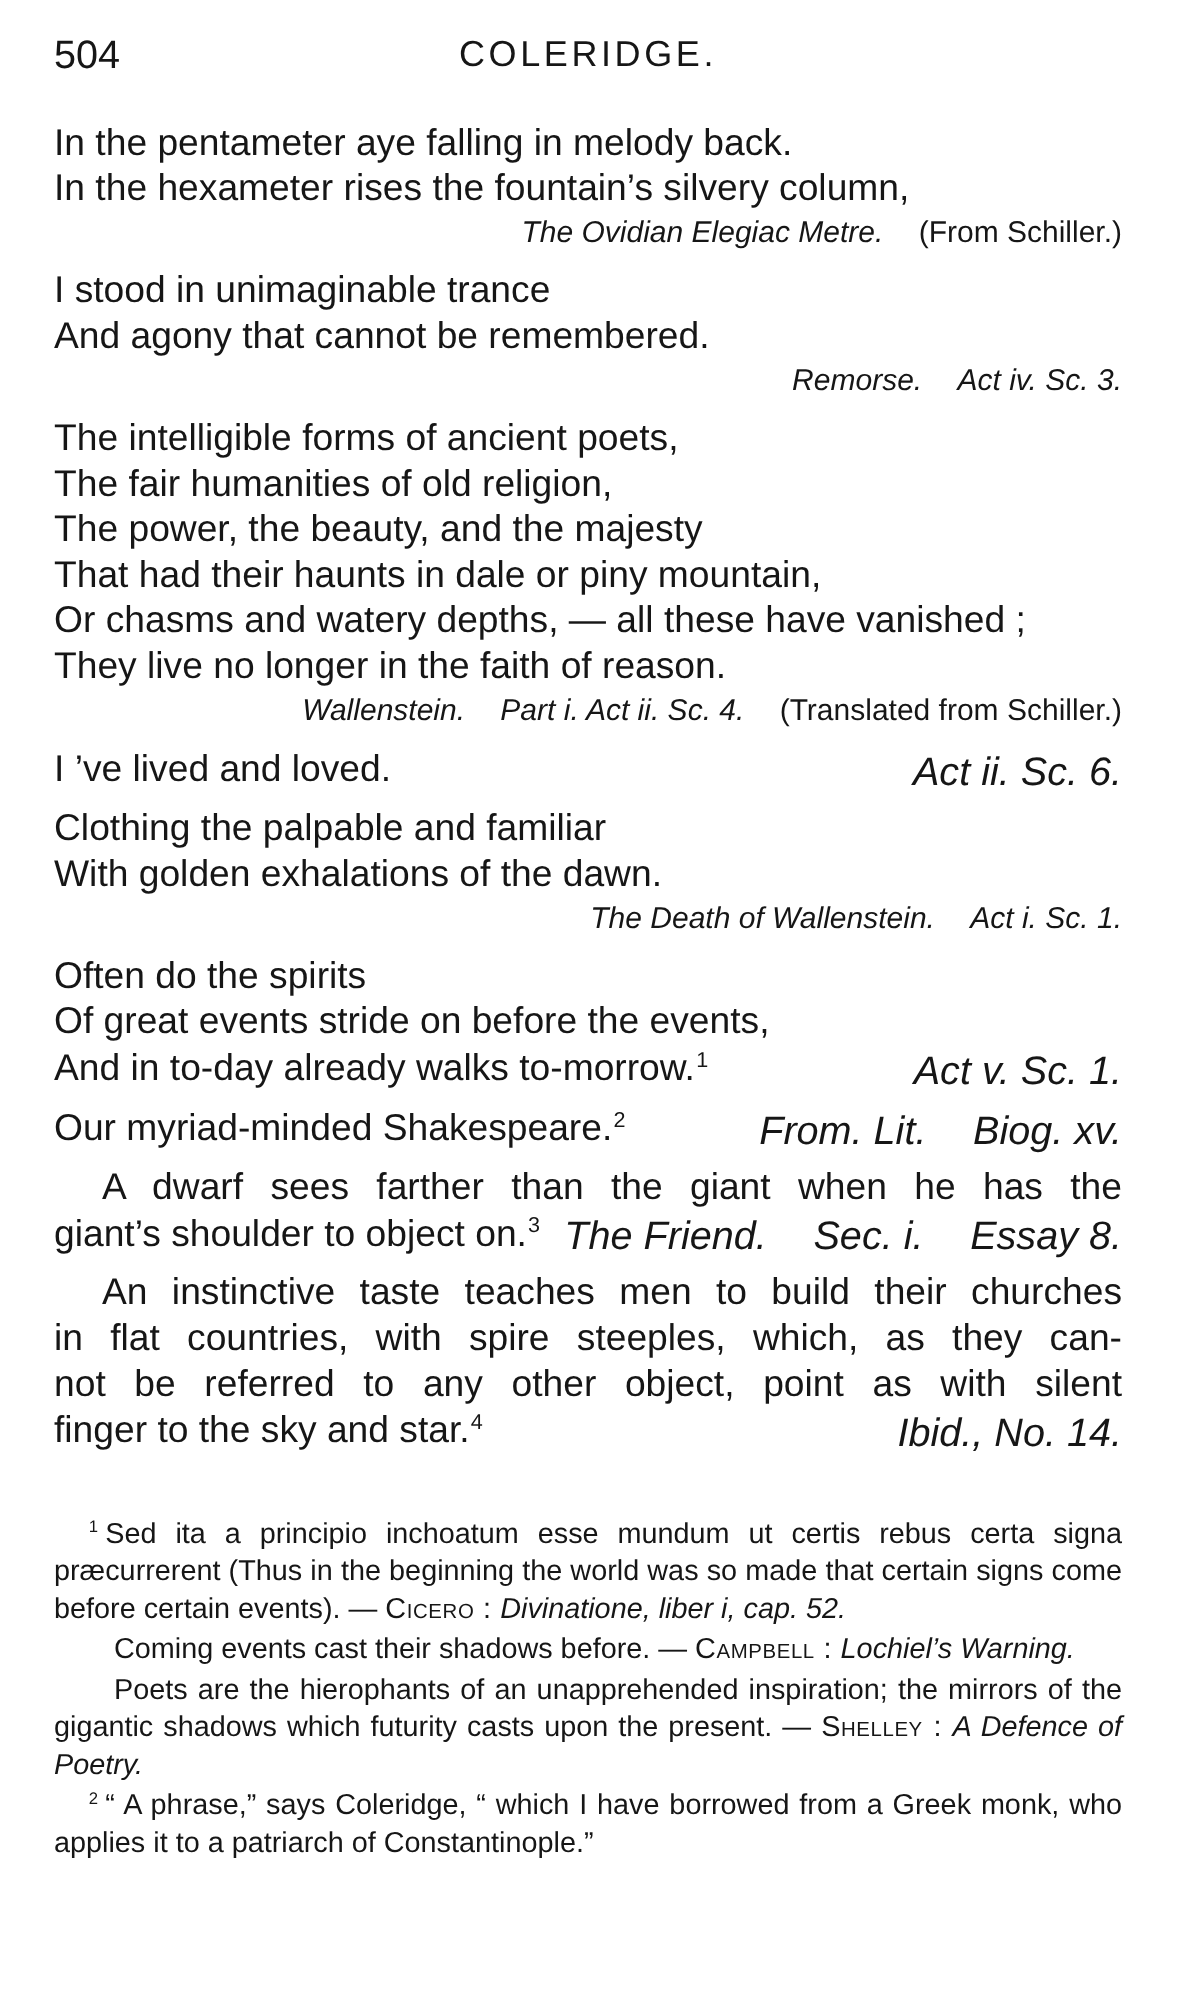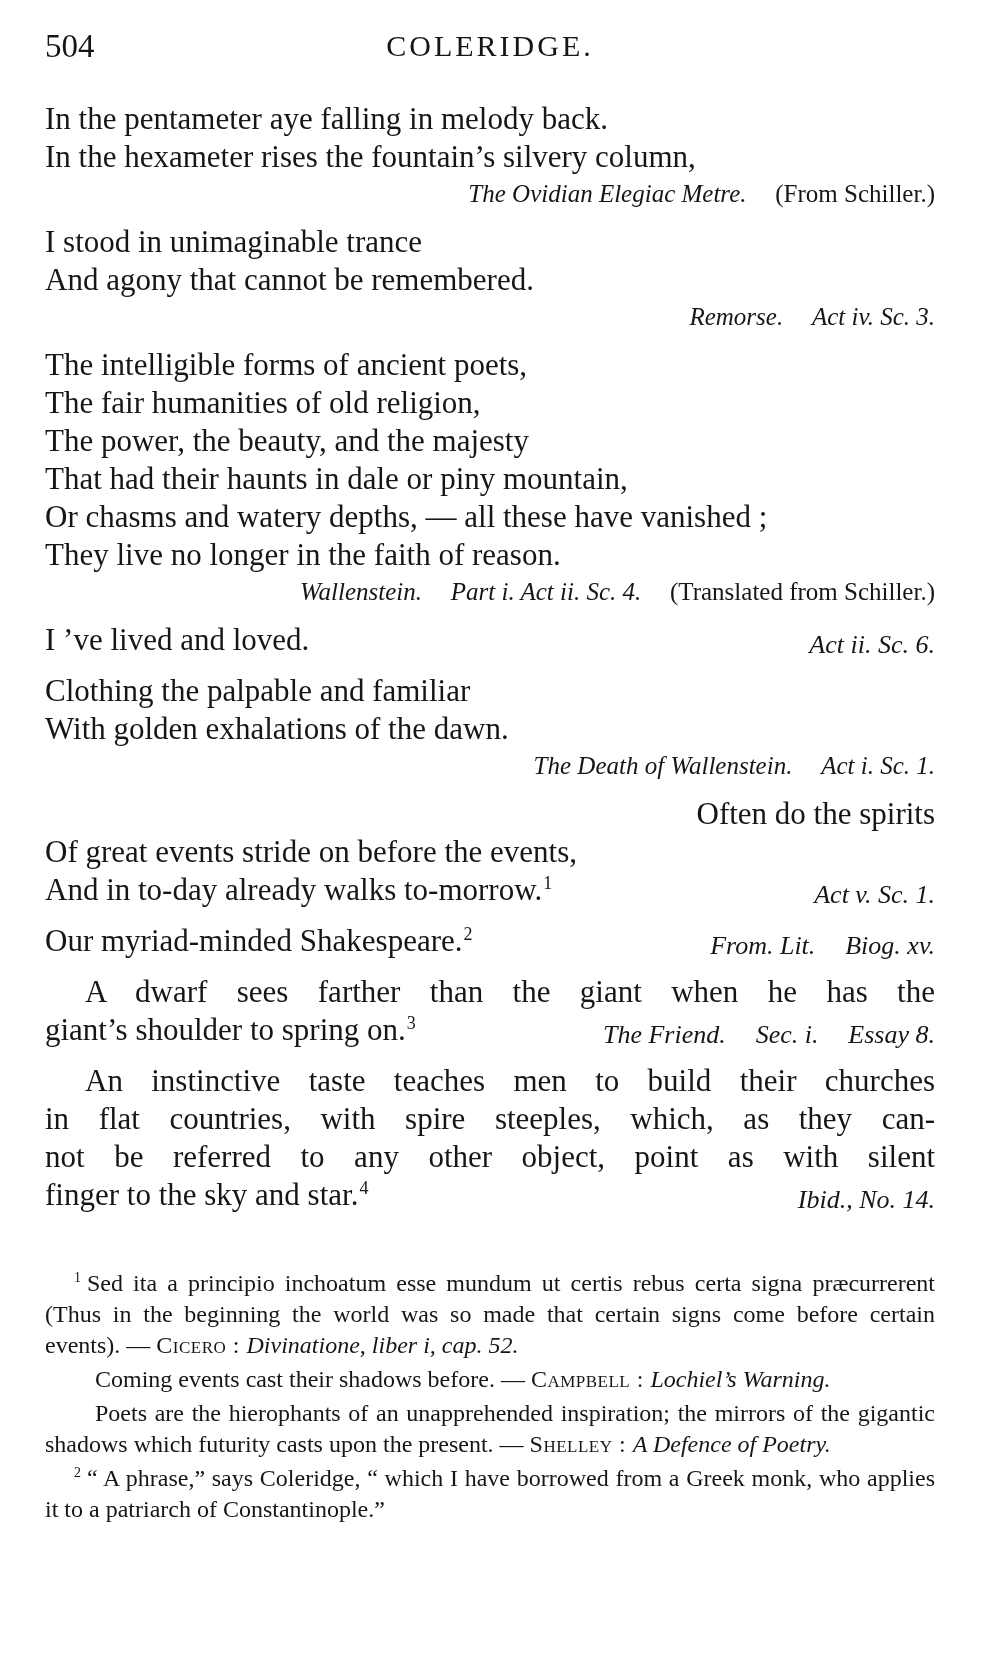--- a/index.html
+++ b/index.html
@@ -1,54 +1,54 @@
 <!DOCTYPE html>
 <html><head>
 <meta charset="utf-8">
 <style>
   html,body { margin:0; padding:0; background:#ffffff; }
   .page {
     position:relative;
     width:1000px; height:1677px;
     background:#ffffff;
     color:#161616;
-    font-family:Liberation Serif, serif;
+    font-family:Liberation Sans, sans-serif;
     overflow:hidden;
   }
   .content {
     position:absolute;
     left:45px; top:26px;
     width:890px;
   }
   
   .page-head { position:relative; height:40px; margin-bottom:34px; }
   .page-num  { position:absolute; left:0; top:0; font-size:33px; line-height:40px; }
   .running-head {
     display:block; text-align:center;
     font-size:30px; line-height:40px; letter-spacing:3px;
   }
   
   .quote { margin:0 0 11px 0; }
   .qline { font-size:31px; line-height:38px; white-space:nowrap; }
-  .center { text-align:right; }
+  .center { text-align:left; }
   .just { text-align:justify; text-align-last:justify; white-space:normal; }
   .indent { padding-left:40px; }
   .cite {
     text-align:right;
     font-size:25px; line-height:36px;
   }
   .cite span + span { margin-left:0.9em; }
   .it { font-style:italic; }
   .roman { font-style:normal; }
   .flexline {
     display:flex; justify-content:space-between; align-items:baseline;
     font-size:31px; line-height:38px;
   }
   .cite-inline {
-    font-size:26px; white-space:nowrap;
+    font-size:33px; white-space:nowrap;
     transform:translateY(3px);
   }
   .cite-inline span + span { margin-left:0.9em; }
   sup.fnmark {
     font-size:58%; vertical-align:super; line-height:0; margin-left:1px;
   }
   
   .footnotes {
     margin-top:52px;
     font-size:24px; line-height:31px;
@@ -137,21 +137,21 @@
         <span class="cite-inline">
           <span class="it">From. Lit.</span>
           <span class="it">Biog. xv.</span>
         </span>
       </div>
     </section>
 
     <section class="quote">
       <div class="qline just indent">A dwarf sees farther than the giant when he has the</div>
       <div class="flexline">
-        <span><span>giant’s shoulder to spring on.</span><sup class="fnmark">3</sup></span>
+        <span><span>giant’s shoulder to object on.</span><sup class="fnmark">3</sup></span>
         <span class="cite-inline">
           <span class="it">The Friend.</span>
           <span class="it">Sec. i.</span>
           <span class="it">Essay 8.</span>
         </span>
       </div>
     </section>
 
     <section class="quote">
       <div class="qline just indent">An instinctive taste teaches men to build their churches</div>

